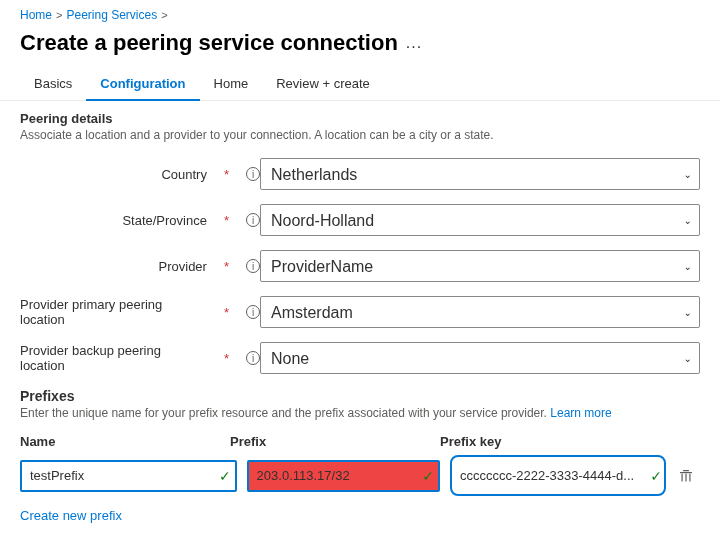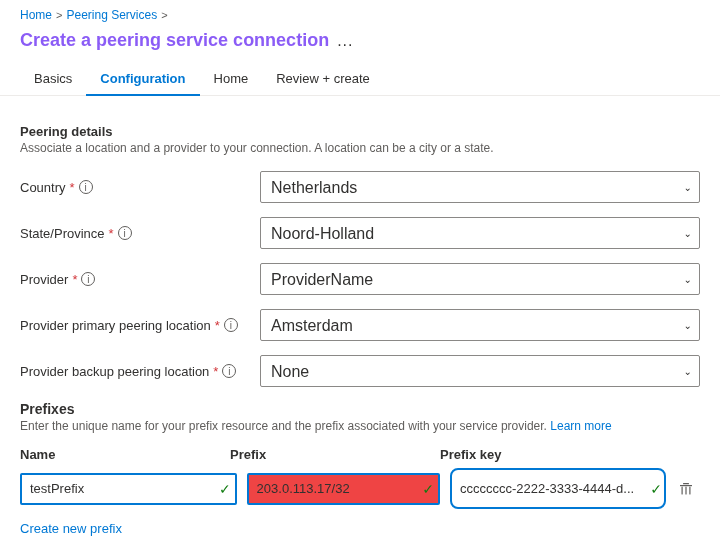--- a/index.html
+++ b/index.html
@@ -26,38 +26,38 @@
     .breadcrumb a { color: #0078d4; text-decoration: none; }
 
     
     .page-title-row {
       display: flex;
       align-items: center;
       padding: 4px 20px 12px 20px;
       gap: 8px;
     }
     .page-title {
-      font-size: 18px;
+      font-size: 22px;
       font-weight: 600;
-      color: #8b5cf6;
+      color: #000000;
     }
     .title-ellipsis {
       color: #323130;
       font-size: 16px;
       cursor: pointer;
       letter-spacing: 1px;
     }
 
     
     .tabs {
       display: flex;
       padding: 0 20px;
       border-bottom: 1px solid #edebe9;
       gap: 0;
-      margin-bottom: 28px;
+      margin-bottom: 10px;
     }
     .tab {
       padding: 8px 14px;
       font-size: 13px;
       cursor: pointer;
       color: #323130;
       border-bottom: 2px solid transparent;
       margin-bottom: -1px;
     }
     .tab.active {
@@ -88,22 +88,23 @@
       display: flex;
       align-items: center;
       margin-bottom: 14px;
     }
     .form-label {
       width: 240px;
       font-size: 13px;
       color: #323130;
       display: flex;
       align-items: center;
-      gap: 4px;
+      gap: 17px;
       flex-shrink: 0;
+      justify-content: flex-end;
     }
     .required-star {
       color: #d13438;
     }
     .info-icon {
       width: 14px;
       height: 14px;
       border-radius: 50%;
       border: 1px solid #605e5c;
       color: #605e5c;

